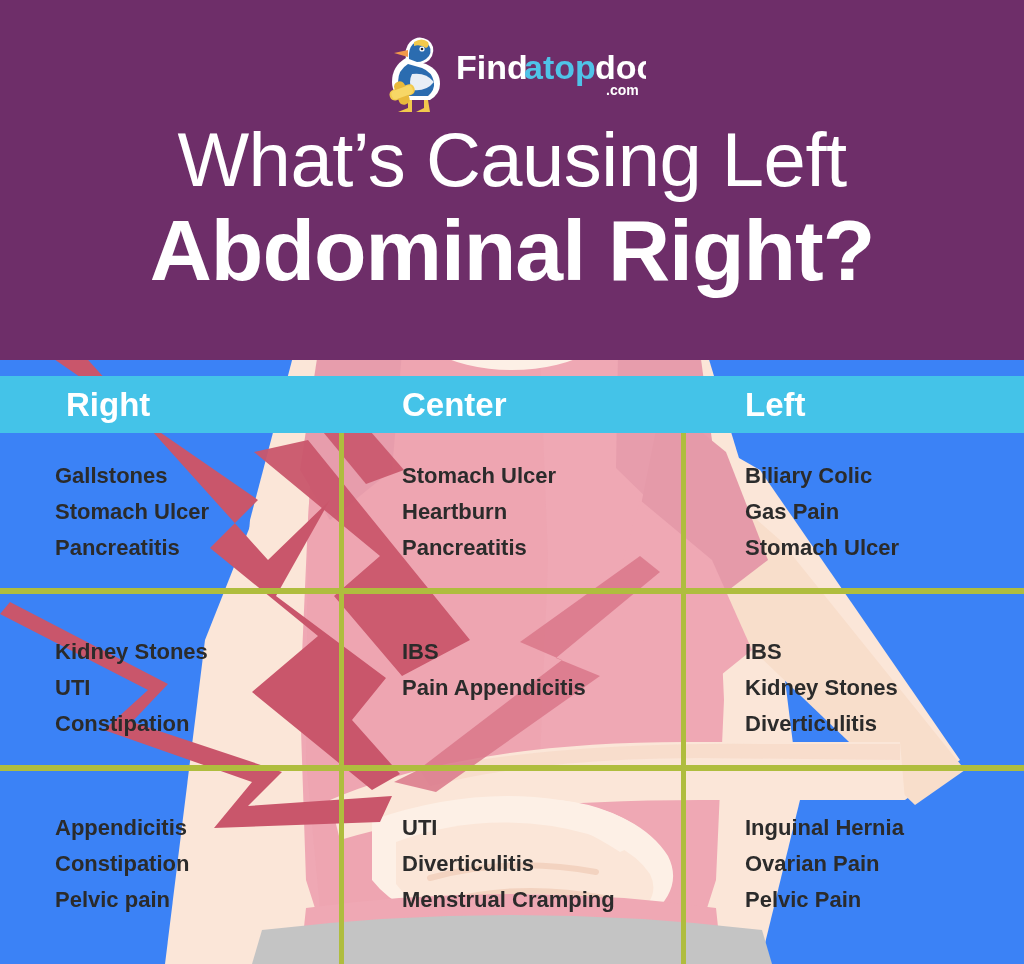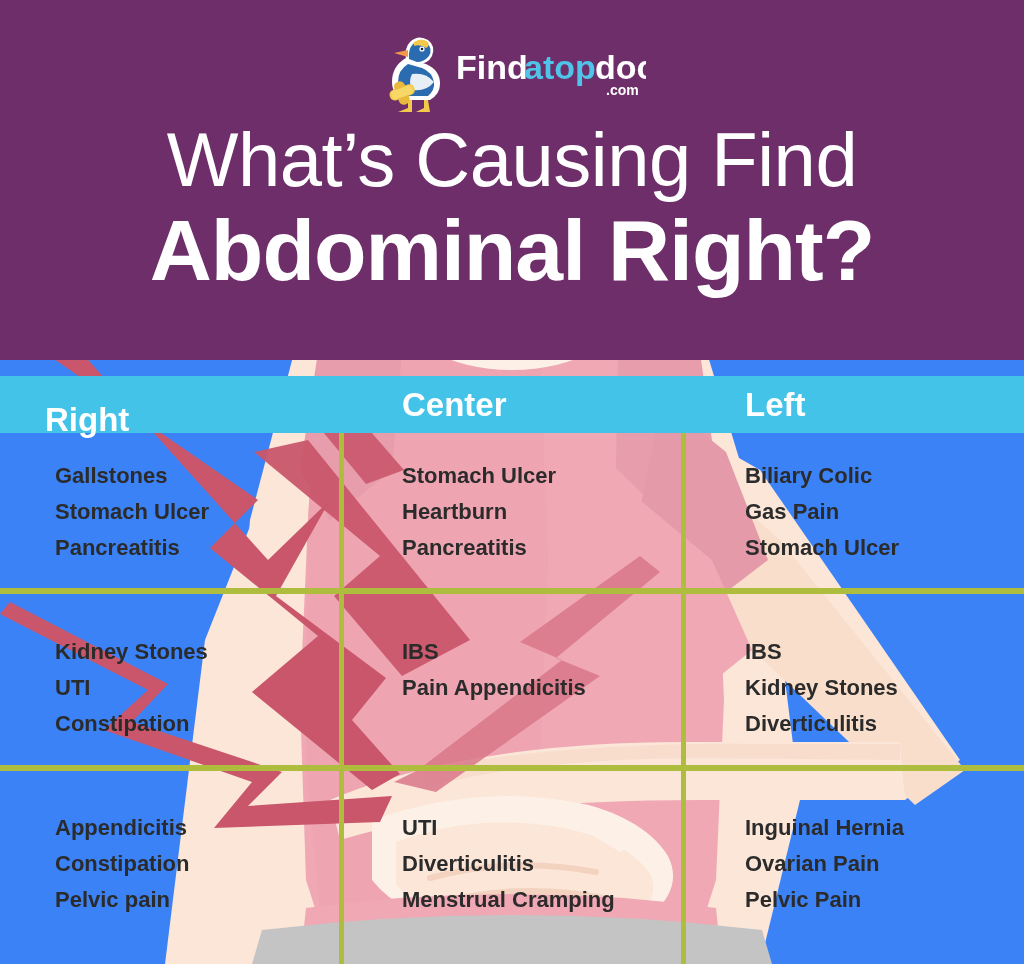--- a/index.html
+++ b/index.html
@@ -95,21 +95,21 @@
     top: 376px;
     height: 57px;
     display: flex;
     align-items: center;
     color: #ffffff;
     font-size: 33px;
     font-weight: 600;
     letter-spacing: 0px;
     z-index: 31;
   }
-  .col-header.c1 { left: 45px; margin-top: 15px; }
+  .col-header.c1 { left: 66px; }
   .col-header.c2 { left: 402px; }
   .col-header.c3 { left: 745px; }
 
   
   .vline {
     position: absolute;
     top: 433px;
     width: 5px;
     height: 531px;
     background: #AFBD3E;
@@ -247,21 +247,21 @@
     </svg>
     <svg class="logo-wordmark" width="190" height="60" viewBox="0 0 190 60" xmlns="http://www.w3.org/2000/svg">
       <text x="0" y="36" font-family="'Liberation Sans', sans-serif" font-size="34" font-weight="700" fill="#ffffff">Find</text>
       <text x="68" y="36" font-family="'Liberation Sans', sans-serif" font-size="34" font-weight="700" fill="#4FC3E8">atop</text>
       <text x="139" y="36" font-family="'Liberation Sans', sans-serif" font-size="34" font-weight="700" fill="#ffffff">doc</text>
       <text x="150" y="52" font-family="'Liberation Sans', sans-serif" font-size="14" font-weight="700" fill="#ffffff">.com</text>
     </svg>
   </div>
 
   <div class="title-wrap">
-    <div class="title-line1">What’s Causing Find</div>
+    <div class="title-line1">What’s Causing Left</div>
     <div class="title-line2">Abdominal Right?</div>
   </div>
 
   <div class="col-header-bar"></div>
   <div class="col-header c1">Right</div>
   <div class="col-header c2">Center</div>
   <div class="col-header c3">Left</div>
 
   <div class="vline v1"></div>
   <div class="vline v2"></div>

